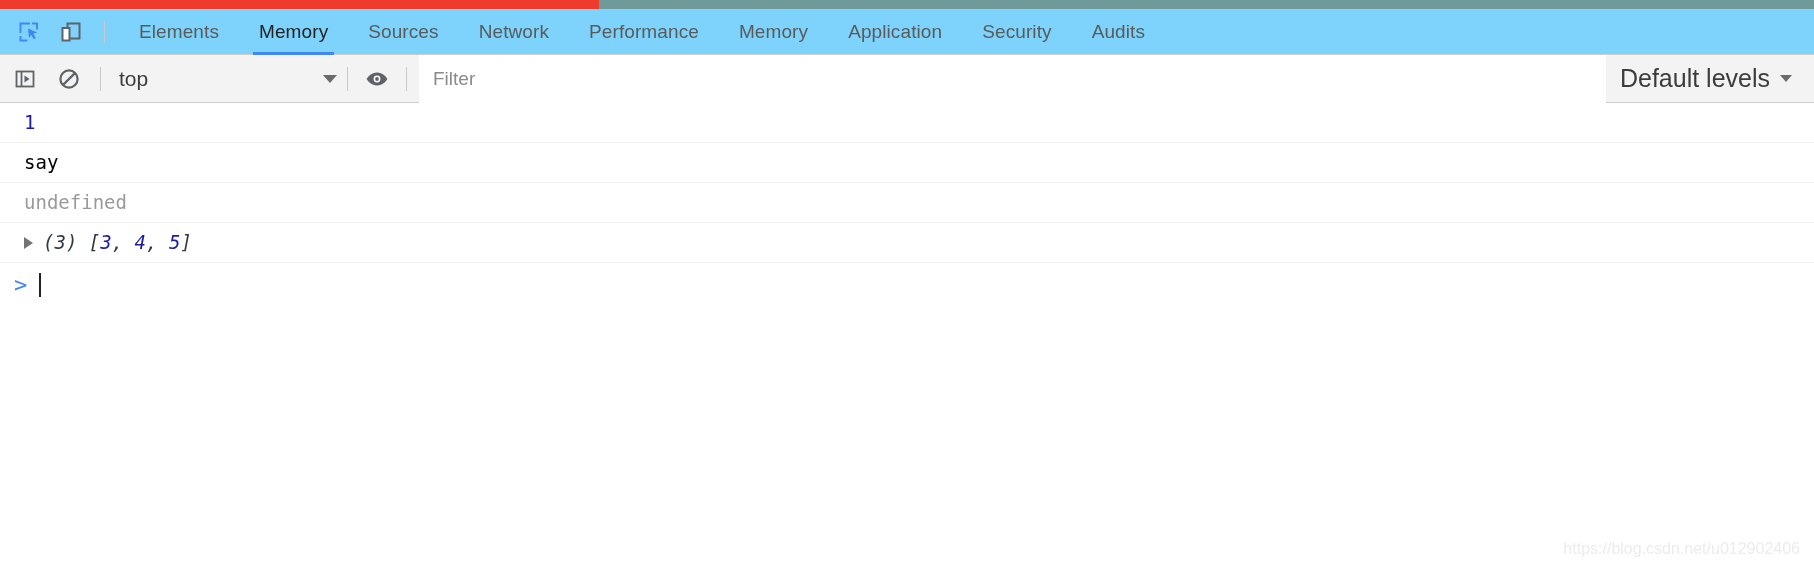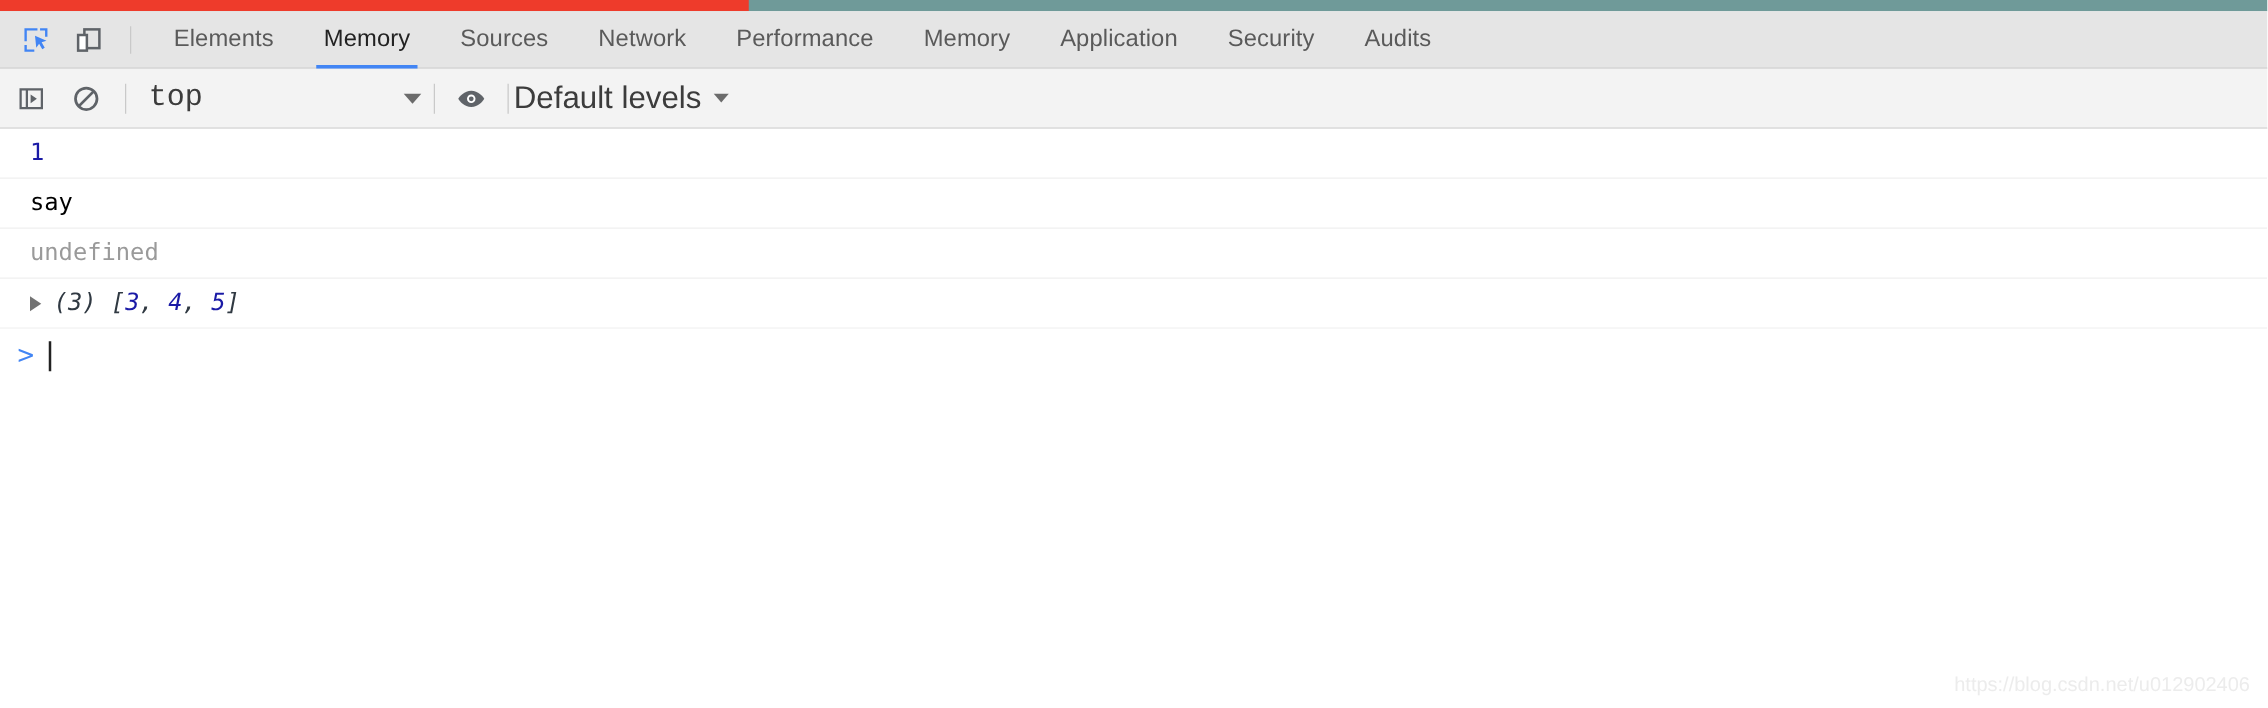--- a/index.html
+++ b/index.html
@@ -36,21 +36,21 @@
     width: 600px;
     background: #ee3b2b;
   }
 
   
   .tabbar {
     position: absolute;
     left: 0; top: 9px;
     width: 1814px;
     height: 46px;
-    background: #e5e5e5;
+    background: #7dd3fc;
     display: flex;
     align-items: center;
     border-bottom: 1px solid #cdcdcd;
   }
 
   .tool-icon-btn {
     width: 34px;
     height: 34px;
     margin-left: 8px;
     display: flex;
@@ -122,25 +122,24 @@
   }
 
   .context-select {
     display: flex;
     align-items: center;
     justify-content: space-between;
     width: 240px;
     height: 34px;
     padding: 0 10px 0 12px;
     margin-left: 6px;
-    font-size: 24px;
+    font-size: 21px;
     color: #3c3c3c;
     cursor: pointer;
     flex: 0 0 auto;
-    font-family: Liberation Mono, monospace;
   }
   .caret-down {
     width: 0; height: 0;
     border-left: 7px solid transparent;
     border-right: 7px solid transparent;
     border-top: 8px solid #6b6b6b;
   }
 
   .filter-input {
     flex: 1 1 auto;
@@ -341,20 +340,21 @@
     <div class="ct-icon" style="margin-left:12px">
       <svg width="26" height="26" viewBox="0 0 26 26" aria-hidden="true">
         <path d="M13 6.5C7.5 6.5 3.6 11 2.6 13c1 2 4.9 6.5 10.4 6.5S22.4 15 23.4 13C22.4 11 18.5 6.5 13 6.5z" fill="#5f6368"></path>
         <circle cx="13" cy="13" r="3.4" fill="#ffffff"></circle>
         <circle cx="13" cy="13" r="1.9" fill="#5f6368"></circle>
       </svg>
     </div>
 
     <div class="ct-sep" style="margin-left:12px"></div>
 
+    <input class="filter-input" type="text" value="" placeholder="Filter" style="">
 
     <div class="levels-select">
       <span>Default levels</span>
       <span class="caret-small"></span>
     </div>
   </div>
 
   <div class="console-view">
 
     <div class="msg-row">

